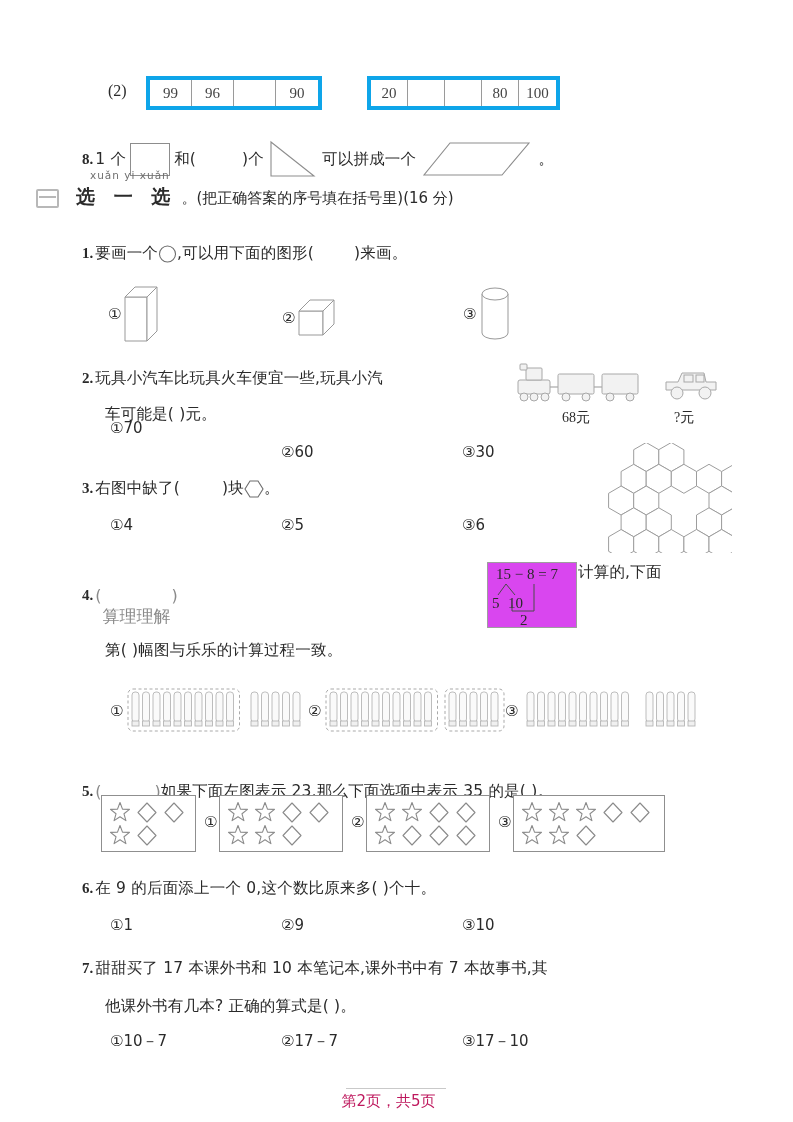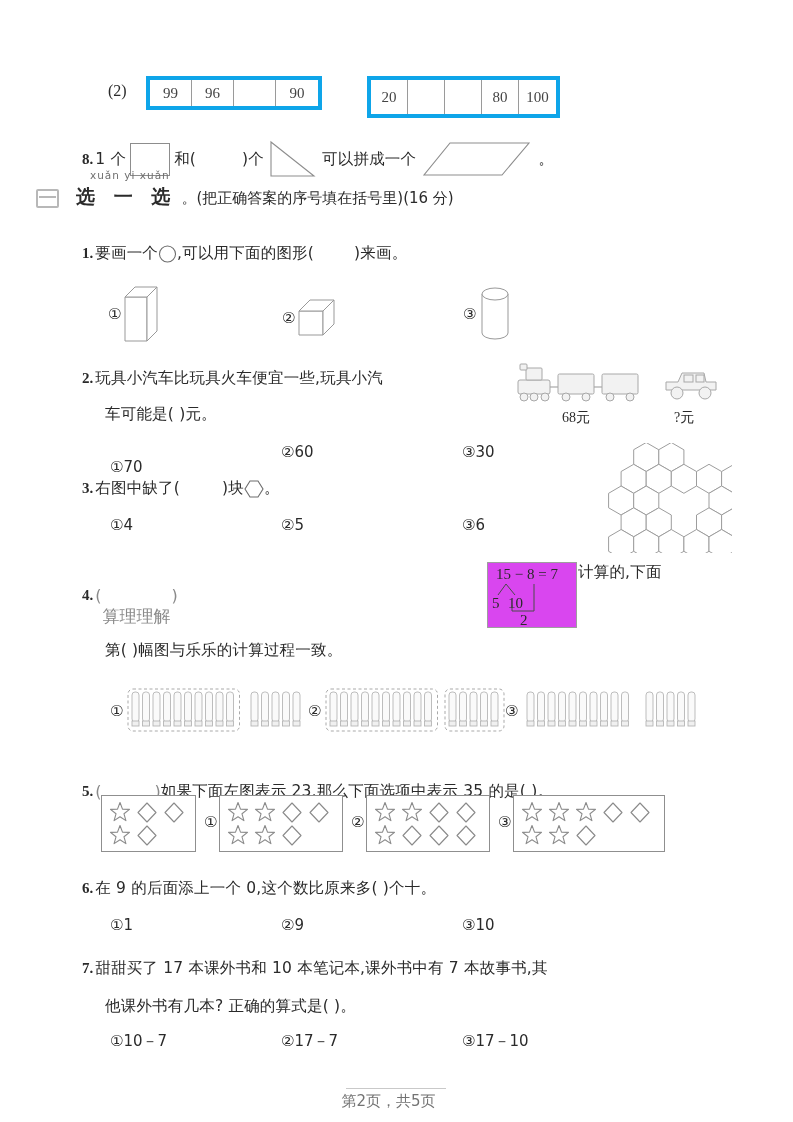--- a/index.html
+++ b/index.html
@@ -66,42 +66,42 @@
 
   
   .calcbox{
     position:absolute;border:1px solid #9e9e9e;box-sizing:border-box;background:#d946ef;
   }
   
   .sdbox{ position:absolute;border:1px solid #8f8f8f;box-sizing:border-box;background:#fff;}
   .sdrow{ display:flex;align-items:center; }
 
   .footer{
-    position:absolute;left:0;right:16px;text-align:center;font-size:15px;color:#737373;
+    position:absolute;left:0;right:16px;text-align:center;font-size:15px;color:#be185d;
   }
   .hr-foot{ position:absolute;height:1px;background:#c9c9c9; }
   svg{ display:block; }
   .inlinesvg{ display:inline-block;vertical-align:middle; }
 </style>
 </head>
 <body>
 
 <div class="page">
 
   <div class="row" style="left:108px;top:82px;">
     <span class="num" style="font-size:16px;">(2)</span>
   </div>
 
   <div class="strip" id="grid1" style="left:146px;top:76px;height:34px;">
       <div class="cell" style="width: 42px;">99</div>
       <div class="cell" style="width: 42px;">96</div>
       <div class="cell" style="width: 42px;"></div>
       <div class="cell" style="width: 42px;">90</div>
     </div>
-  <div class="strip" id="grid2" style="left:367px;top:76px;height:42px;">
+  <div class="strip" id="grid2" style="left:367px;top:76px;height:34px;">
       <div class="cell" style="width: 37px;">20</div>
       <div class="cell" style="width: 37px;"></div>
       <div class="cell" style="width: 37px;"></div>
       <div class="cell" style="width: 37px;">80</div>
       <div class="cell" style="width: 37px;">100</div>
     </div>
 
   <div class="row" style="left:82px;top:140px;">
     <span class="qnum">8.</span>
     <span class="qtext cn">1 个</span>
@@ -211,21 +211,21 @@
         <path d="M6,24 L6,16 L18,16 L22,7 L44,7 L46,16 L56,16 L56,24 Z"></path>
         <rect x="24" y="9" width="9" height="7"></rect>
         <rect x="36" y="9" width="8" height="7"></rect>
         <circle cx="17" cy="27" r="6"></circle>
           <circle cx="45" cy="27" r="6"></circle>
       </g>
     </svg>
   </div>
   <div style="position:absolute;left:674px;top:409px;font-size:14px;" class="num">?元</div>
 
-  <div class="opt" style="left:110px;top:458px;"><span>①70</span></div>
+  <div class="opt" style="left:110px;top:419px;"><span>①70</span></div>
   <div class="opt" style="left:281px;top:443px;"><span>②60</span></div>
   <div class="opt" style="left:462px;top:443px;"><span>③30</span></div>
 
   <div class="row" style="left:82px;top:478px;">
     <span class="qnum">3.</span>
     <span class="qtext cn">右图中缺了(</span>
     <span style="display:inline-block;width:42px;"></span>
     <span class="qtext cn">)块</span>
     <span class="inlinesvg">
       <svg width="20" height="20" viewBox="0 0 20 20">

